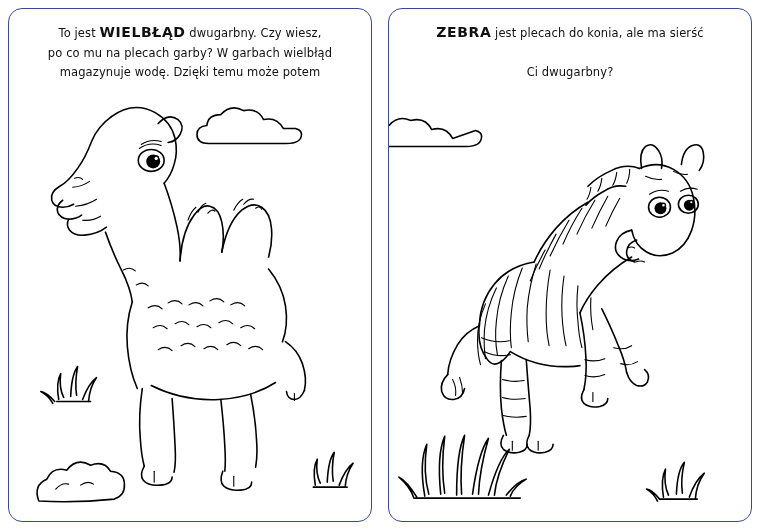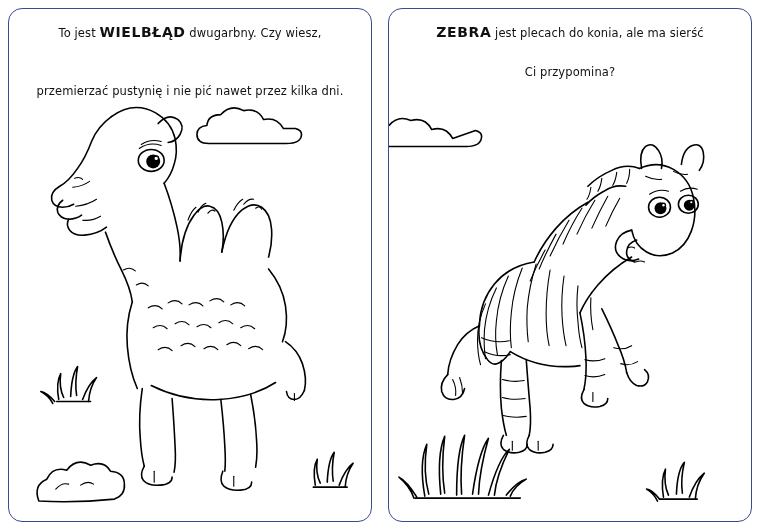--- a/index.html
+++ b/index.html
@@ -94,23 +94,22 @@
 </head>
 <body>
 
 <div class="spread">
 
   <div class="page">
     <div class="page-frame">
 
       <div class="caption">
         <span>To jest </span><span class="animal-name">WIELBŁĄD</span><span> dwugarbny. Czy wiesz,</span><br>
-        <br>
-        <br>
-        <span>przemierzać pustynię i nie pić nawet przez kilka dni.</span>
+        <span>po co mu na plecach garby? W garbach wielbłąd</span><br>
+        <span>magazynuje wodę. Dzięki temu może potem</span><br>
       </div>
 
       <div class="art">
         <svg viewBox="0 0 364 514" preserveAspectRatio="none" xmlns="http://www.w3.org/2000/svg">
 
           <g>
             <path class="ln" d="M276 120 q-7 -12 -20 -9 q-6 -12 -20 -9 q-13 -7 -23 4 q-13 0 -14 11 q-10 1 -10 9 q0 9 12 9 l78 0 q14 0 15 -8 q1 -5 -6 -7 z"></path>
           </g>
 
           <g>
@@ -209,21 +208,21 @@
       </div>
     </div>
   </div>
 
   <div class="page">
     <div class="page-frame">
 
       <div class="caption">
         <span class="animal-name">ZEBRA</span><span> jest plecach do konia, ale ma sierść</span><br>
         <br>
-        <span>Ci przypomina?</span>
+        <span>Ci dwugarbny?</span>
       </div>
 
       <div class="art">
         <svg viewBox="0 0 364 514" preserveAspectRatio="none" xmlns="http://www.w3.org/2000/svg">
 
           <g>
             <path class="ln" d="M64 130 q-7 -13 -21 -9 q-7 -13 -21 -9 q-13 -6 -22 5 q-12 1 -13 11 q-1 9 11 10 l80 0 q14 0 15 -9 q1 -5 -6 -7 z"></path>
           </g>
 
           <g>

